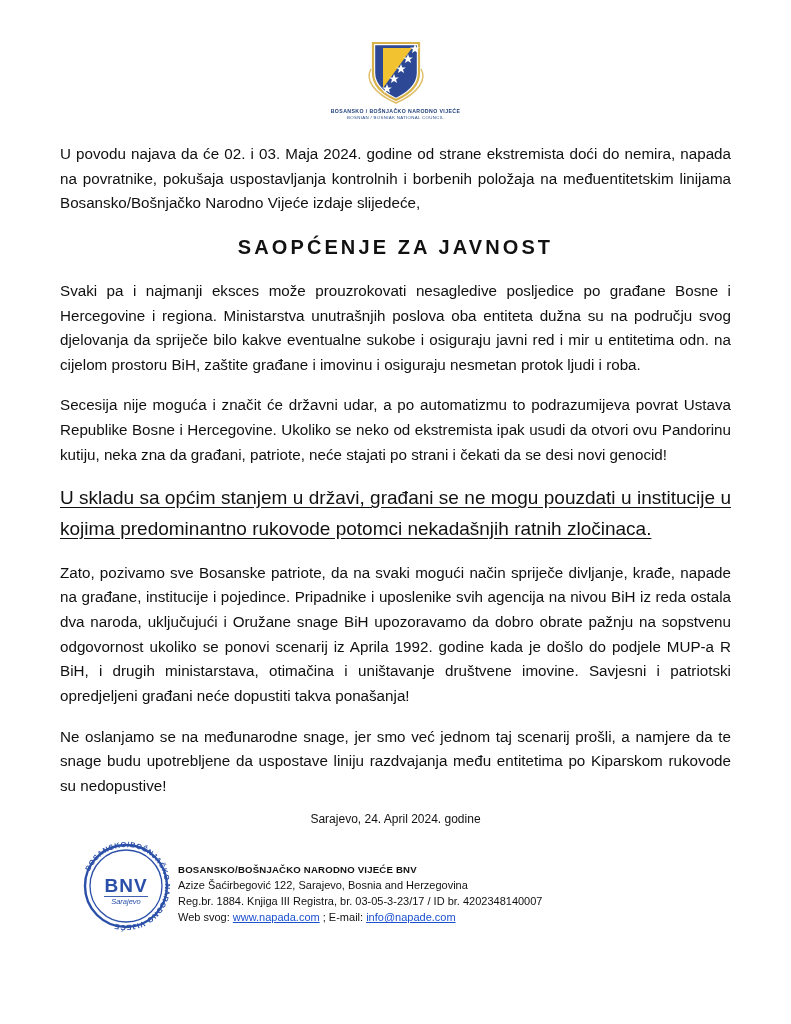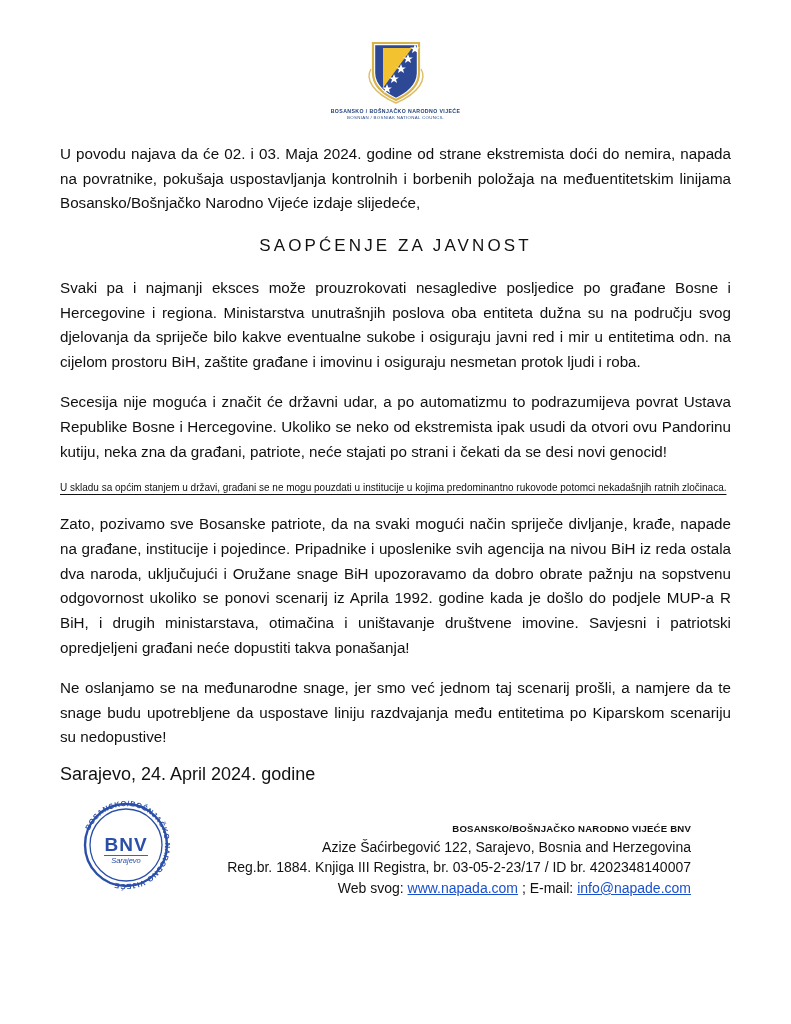--- a/index.html
+++ b/index.html
@@ -59,36 +59,36 @@
   p.body-par {
     font-size: 15.2px;
     line-height: 1.62;
     text-align: justify;
     margin: 0 0 16px 0;
     color: #101010;
   }
   p.body-par.tight { margin-bottom: 14px; }
   .headline {
     text-align: center;
-    font-size: 17px;
-    font-weight: normal;
+    font-size: 20px;
+    font-weight: bold;
     letter-spacing: 3.1px;
     margin: 20px 0 20px 0;
   }
   .underlined-par {
-    font-size: 10px;
+    font-size: 19px;
     line-height: 1.62;
     text-align: justify;
     margin: 0 0 16px 0;
     text-decoration: underline;
     text-underline-offset: 3px;
   }
   .place-date {
-    text-align: left;
-    font-size: 18px;
+    text-align: center;
+    font-size: 12px;
     margin: 14px 0 0 0;
   }
   .service-label {
     font-size: 15.2px;
     margin: 18px 0 0 0;
   }
 
   
   .footer {
     display: flex;
@@ -97,32 +97,32 @@
   }
   .stamp {
     width: 104px;
     height: 104px;
     flex: 0 0 104px;
     margin-left: 14px;
     margin-top: 2px;
   }
   .footer-text {
     flex: 1;
-    text-align: right;
+    text-align: left;
     margin-top: 32px;
     padding-right: 40px;
   }
   .f-title {
     font-size: 9.6px;
     font-weight: bold;
     letter-spacing: 0.2px;
     margin-bottom: 3px;
   }
   .f-line {
-    font-size: 14px;
+    font-size: 11px;
     line-height: 1.45;
   }
   .f-line a {
     color: #1a4fd0;
     text-decoration: underline;
   }
 </style>
 </head>
 <body>
 
@@ -161,21 +161,21 @@
     <div class="headline">SAOPĆENJE ZA JAVNOST</div>
 
     <p class="body-par">Svaki pa i najmanji eksces može prouzrokovati nesagledive posljedice po građane Bosne i Hercegovine i regiona. Ministarstva unutrašnjih poslova oba entiteta dužna su na području svog djelovanja da spriječe bilo kakve eventualne sukobe i osiguraju javni red i mir u entitetima odn. na cijelom prostoru BiH, zaštite građane i imovinu i osiguraju nesmetan protok ljudi i roba.</p>
 
     <p class="body-par">Secesija nije moguća i značit će državni udar, a po automatizmu to podrazumijeva povrat Ustava Republike Bosne i Hercegovine. Ukoliko se neko od ekstremista ipak usudi da otvori ovu Pandorinu kutiju, neka zna da građani, patriote, neće stajati po strani i čekati da se desi novi genocid!</p>
 
     <p class="underlined-par">U skladu sa općim stanjem u državi, građani se ne mogu pouzdati u institucije u kojima predominantno rukovode potomci nekadašnjih ratnih zločinaca.</p>
 
     <p class="body-par">Zato, pozivamo sve Bosanske patriote, da na svaki mogući način spriječe divljanje, krađe, napade na građane, institucije i pojedince. Pripadnike i uposlenike svih agencija na nivou BiH iz reda ostala dva naroda, uključujući i Oružane snage BiH upozoravamo da dobro obrate pažnju na sopstvenu odgovornost ukoliko se ponovi scenarij iz Aprila 1992. godine kada je došlo do podjele MUP-a R BiH, i drugih ministarstava, otimačina i uništavanje društvene imovine. Savjesni i patriotski opredjeljeni građani neće dopustiti takva ponašanja!</p>
 
-    <p class="body-par tight">Ne oslanjamo se na međunarodne snage, jer smo već jednom taj scenarij prošli, a namjere da te snage budu upotrebljene da uspostave liniju razdvajanja među entitetima po Kiparskom scenariju su nedopustive!</p>
+    <p class="body-par tight">Ne oslanjamo se na međunarodne snage, jer smo već jednom taj scenarij prošli, a namjere da te snage budu upotrebljene da uspostave liniju razdvajanja među entitetima po Kiparskom rukovode su nedopustive!</p>
 
     <p class="place-date">Sarajevo, 24. April 2024. godine</p>
 
   </div>
 
   <div class="footer">
 
     <div class="stamp">
       <svg width="104" height="104" viewBox="0 0 104 104" xmlns="http://www.w3.org/2000/svg" aria-hidden="true">
         <defs>
@@ -188,21 +188,21 @@
         </text>
         <text x="52" y="58" text-anchor="middle" font-family="Liberation Sans, sans-serif" font-size="19" font-weight="bold" fill="#2a4fa8" letter-spacing="1">BNV</text>
         <text x="52" y="70" text-anchor="middle" font-family="Liberation Sans, sans-serif" font-size="7.5" fill="#2a4fa8" font-style="italic">Sarajevo</text>
         <line x1="30" y1="62.5" x2="74" y2="62.5" stroke="#2a4fa8" stroke-width="0.9"></line>
       </svg>
     </div>
 
     <div class="footer-text">
       <div class="f-title">BOSANSKO/BOŠNJAČKO NARODNO VIJEĆE BNV</div>
       <div class="f-line">Azize Šaćirbegović 122, Sarajevo, Bosnia and Herzegovina</div>
-      <div class="f-line">Reg.br. 1884. Knjiga III Registra, br. 03-05-2-23/17 / ID br. 4202348140007</div>
+      <div class="f-line">Reg.br. 1884. Knjiga III Registra, br. 03-05-3-23/17 / ID br. 4202348140007</div>
       <div class="f-line">
         <span>Web svog:</span>
         <a href="#">www.napada.com</a>
         <span>; E-mail:</span>
         <a href="#">info@napade.com</a>
       </div>
     </div>
   </div>
 
 </div>

